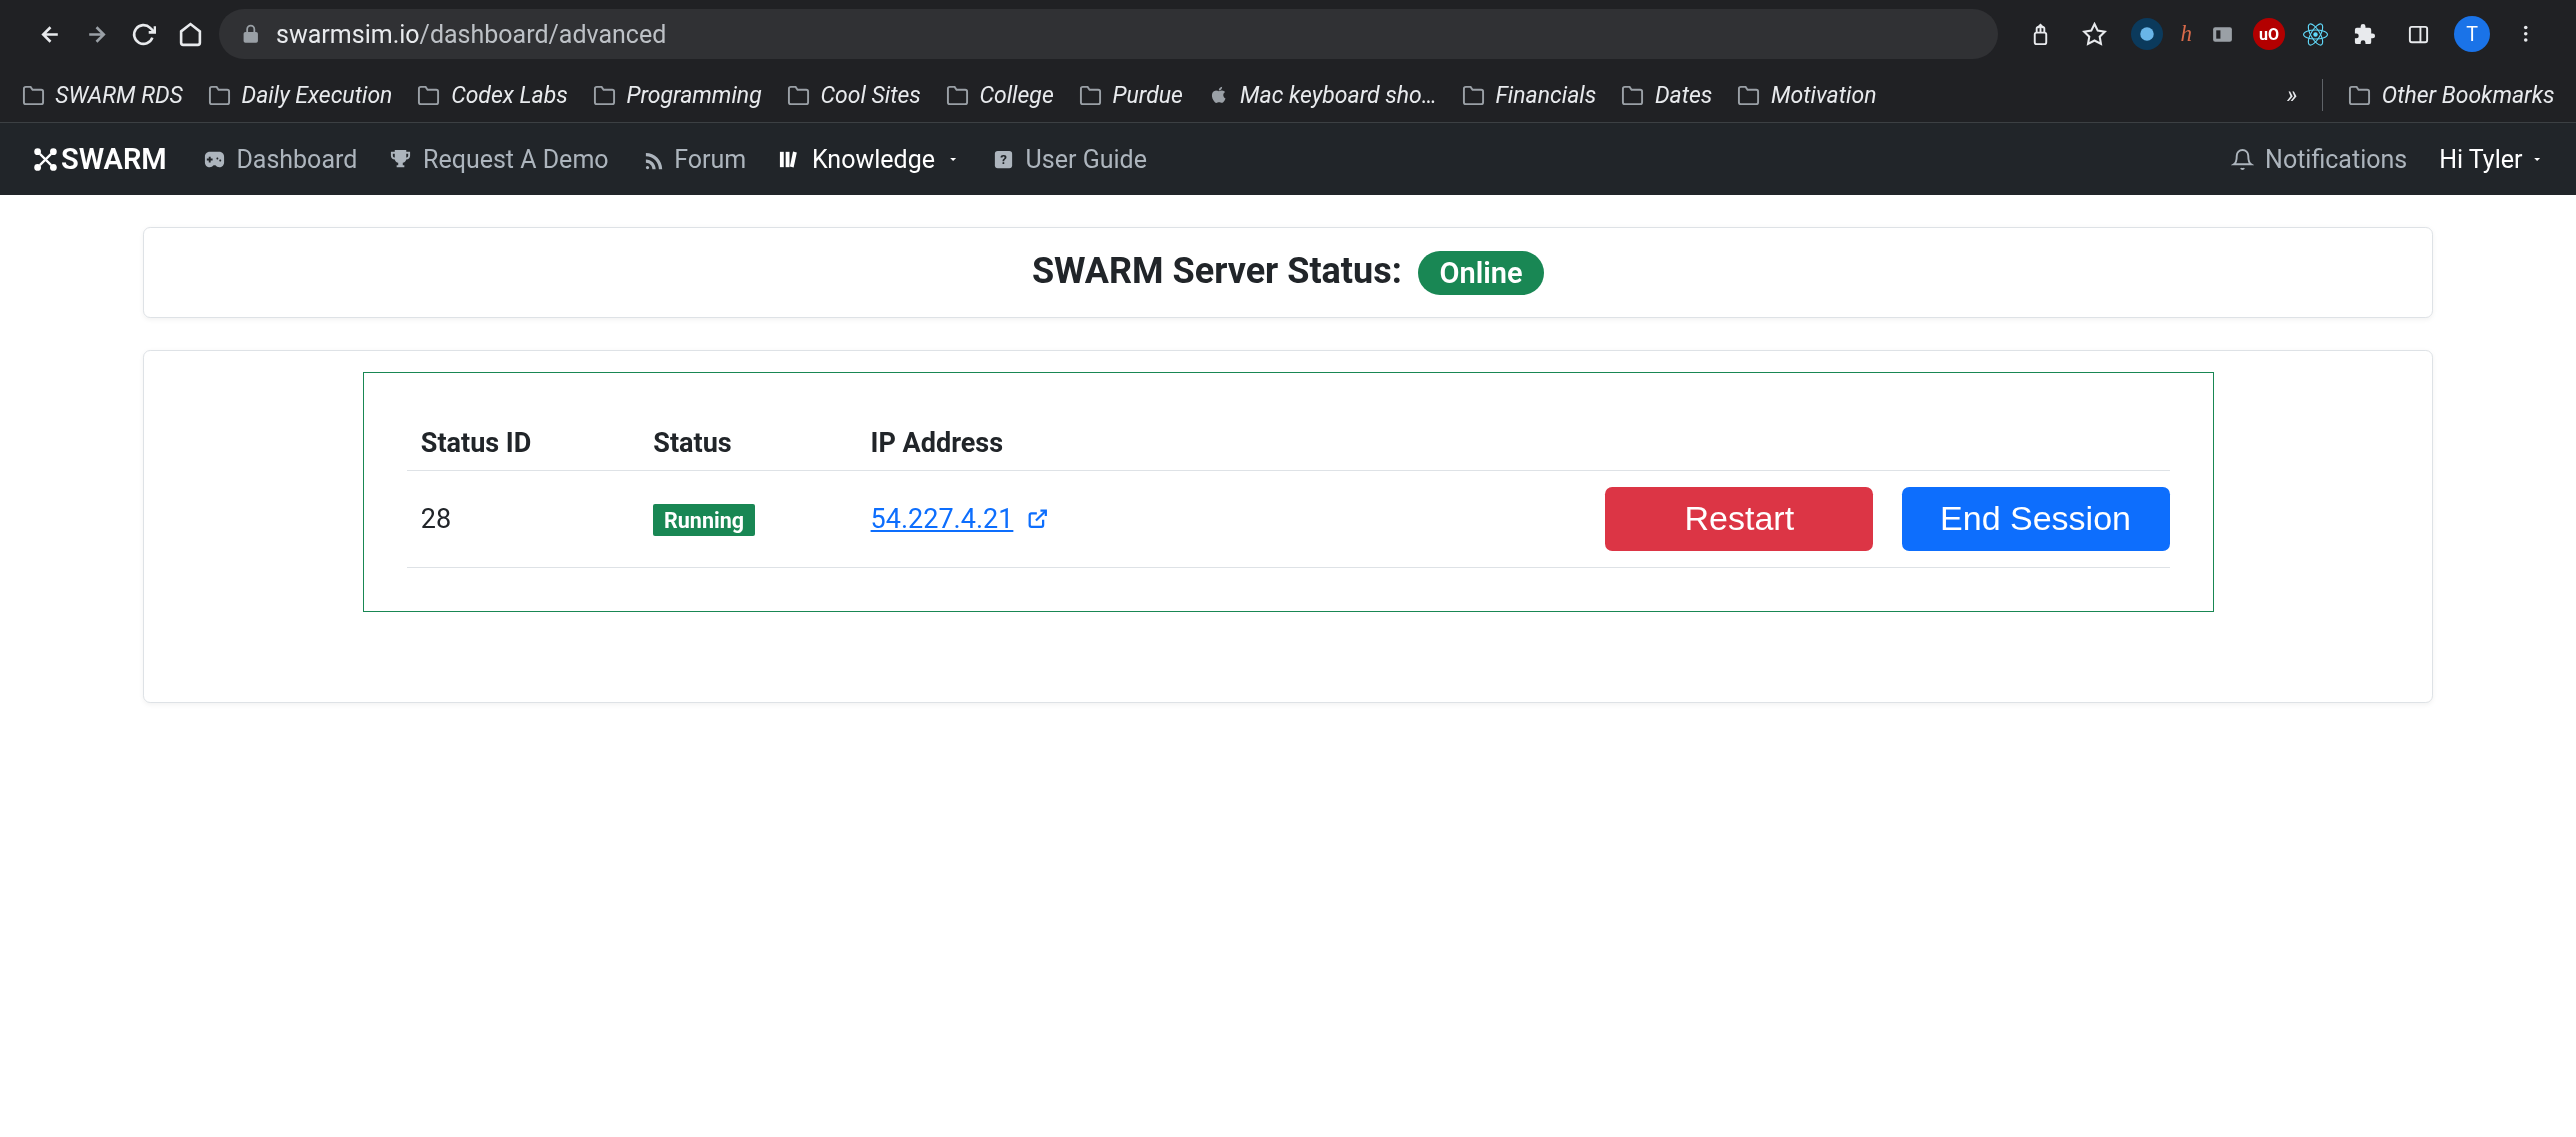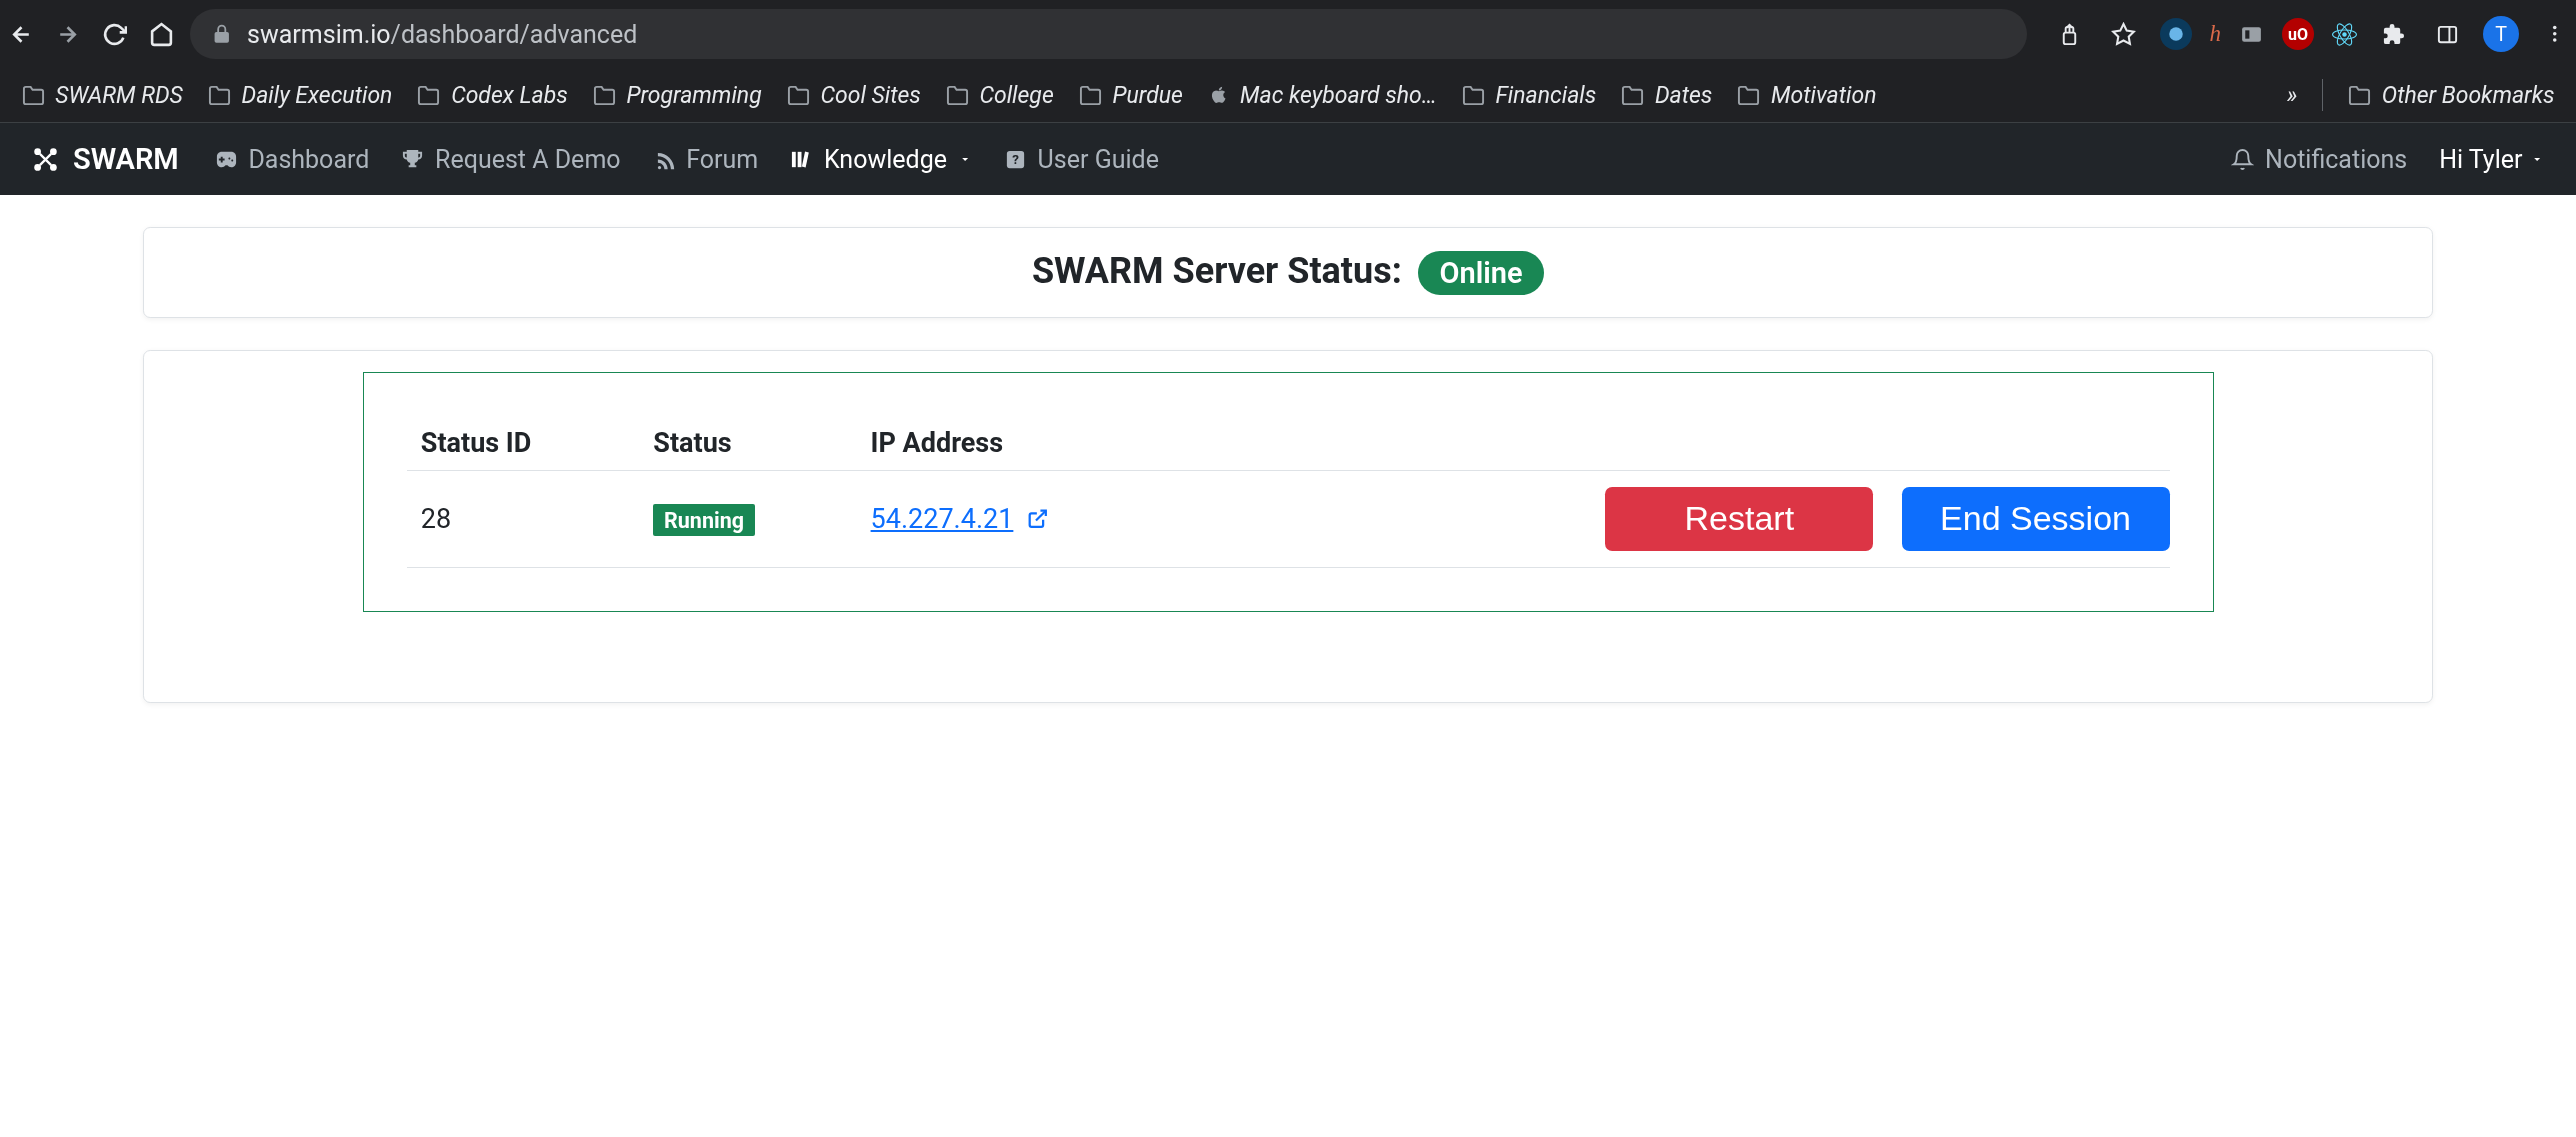--- a/index.html
+++ b/index.html
@@ -10,21 +10,21 @@
       height: 1138px;
       transform-origin: top left;
     }
 
     
     .browser-toolbar {
       background: #202124;
       height: 68px;
       display: flex;
       align-items: center;
-      padding: 0 3px;
+      padding: 0 32px;
       gap: 10.7px;
     }
     .nav-btn {
       width: 36px; height: 36px;
       display: flex; align-items: center; justify-content: center;
       color: #9aa0a6;
       cursor: pointer;
     }
     .nav-btn.active { color: #e8eaed; }
     .url-bar {
@@ -73,21 +73,21 @@
     
     .app-nav {
       background: #212529;
       height: 72px;
       display: flex;
       align-items: center;
       padding: 0 32px;
       color: #adb5bd;
     }
     .brand {
-      display: flex; align-items: center; gap: 14px;
+      display: flex; align-items: center; gap: 2px;
       color: #fff; font-size: 29px; font-weight: 600;
       margin-right: 36px;
     }
     .nav-links { display: flex; gap: 32px; flex: 1; }
     .nav-link {
       display: flex; align-items: center; gap: 10.7px;
       color: #adb5bd; font-size: 25px;
       cursor: pointer;
     }
     .nav-link.active { color: #fff; }

